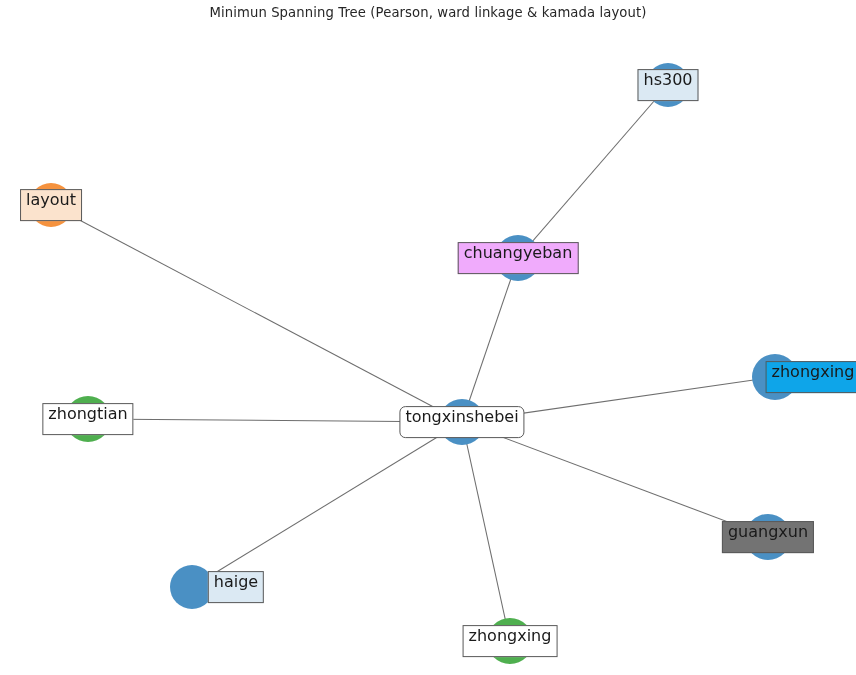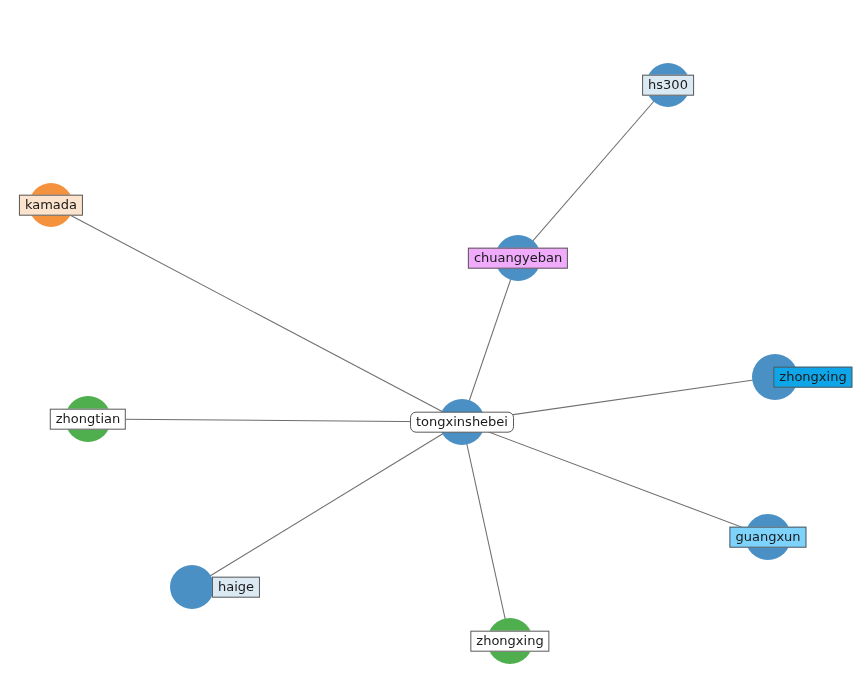--- a/index.html
+++ b/index.html
@@ -42,36 +42,37 @@
     stroke: #6e6e6e;
     stroke-width: 1.05;
     fill: none;
   }
   .node-circle {
     stroke: none;
   }
   .node-label {
     position: absolute;
     transform: translate(-50%, -50%);
-    font-size: 13px;
+    font-size: 16px;
     font-family: "DejaVu Sans", sans-serif;
     color: #1a1a1a;
     background: rgba(255,255,255,0.78);
     border: 1px solid #595959;
-    padding: 2px 5px 3px 5px;
+    padding: 2px 5px 11px 5px;
     line-height: 1.05;
     white-space: nowrap;
     box-sizing: border-box;
   }
 </style>
 </head>
 <body>
 
 <div id="figure">
 
+  <div id="chart-title">Minimun Spanning Tree (Pearson, ward linkage &amp; kamada layout)</div>
 
   <svg id="graph-svg" viewBox="0 0 856 675">
     <g id="edges-group">
         <line x1="668" y1="85" x2="518" y2="258" class="edge-line" stroke="#6e6e6e"></line>
         <line x1="518" y1="258" x2="462" y2="422" class="edge-line" stroke="#6e6e6e"></line>
         <line x1="51" y1="205" x2="462" y2="422" class="edge-line" stroke="#6e6e6e"></line>
         <line x1="88" y1="419" x2="462" y2="422" class="edge-line" stroke="#6e6e6e"></line>
         <line x1="462" y1="422" x2="775" y2="377" class="edge-line" stroke="#6e6e6e"></line>
         <line x1="462" y1="422" x2="768" y2="537" class="edge-line" stroke="#6e6e6e"></line>
         <line x1="462" y1="422" x2="192" y2="587" class="edge-line" stroke="#6e6e6e"></line>
@@ -86,22 +87,22 @@
         <circle cx="775" cy="377" r="23" fill="#4a90c4" class="node-circle"></circle>
         <circle cx="768" cy="537" r="23" fill="#4a90c4" class="node-circle"></circle>
         <circle cx="192" cy="587" r="22" fill="#4a90c4" class="node-circle"></circle>
         <circle cx="510" cy="641" r="23" fill="#4faf4f" class="node-circle"></circle>
       </g>
   </svg>
 
   <div id="labels-layer">
       <div class="node-label" style="left: 668px; top: 85px; background: rgb(219, 233, 243);">hs300</div>
       <div class="node-label" style="left: 518px; top: 258px; background: #f0abfc;">chuangyeban</div>
-      <div class="node-label" style="left: 51px; top: 205px; background: rgb(251, 227, 205);">kamada</div>
+      <div class="node-label" style="left: 51px; top: 205px; background: rgb(251, 227, 205);">layout</div>
       <div class="node-label" style="left: 88px; top: 419px; background: rgb(255, 255, 255);">zhongtian</div>
       <div class="node-label" style="left: 462px; top: 422px; background: rgb(255, 255, 255); border-radius: 6px;">tongxinshebei</div>
       <div class="node-label" style="left: 775px; top: 377px; background: #0ea5e9; margin-left: 38px;">zhongxing</div>
-      <div class="node-label" style="left: 768px; top: 537px; background: #7dd3fc;">guangxun</div>
+      <div class="node-label" style="left: 768px; top: 537px; background: #737373;">guangxun</div>
       <div class="node-label" style="left: 192px; top: 587px; background: rgb(219, 233, 243); margin-left: 44px;">haige</div>
       <div class="node-label" style="left: 510px; top: 641px; background: rgb(255, 255, 255);">zhongxing</div>
     </div>
 
 </div>
 
 </body></html>

